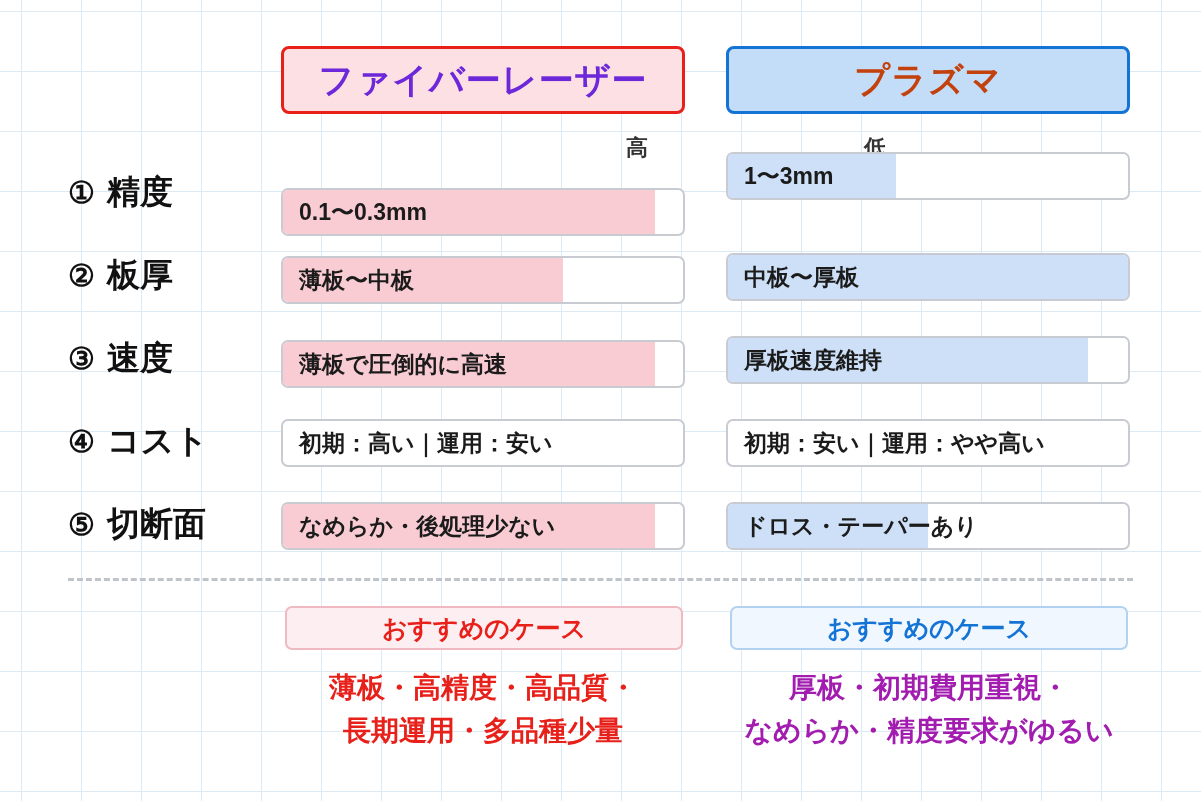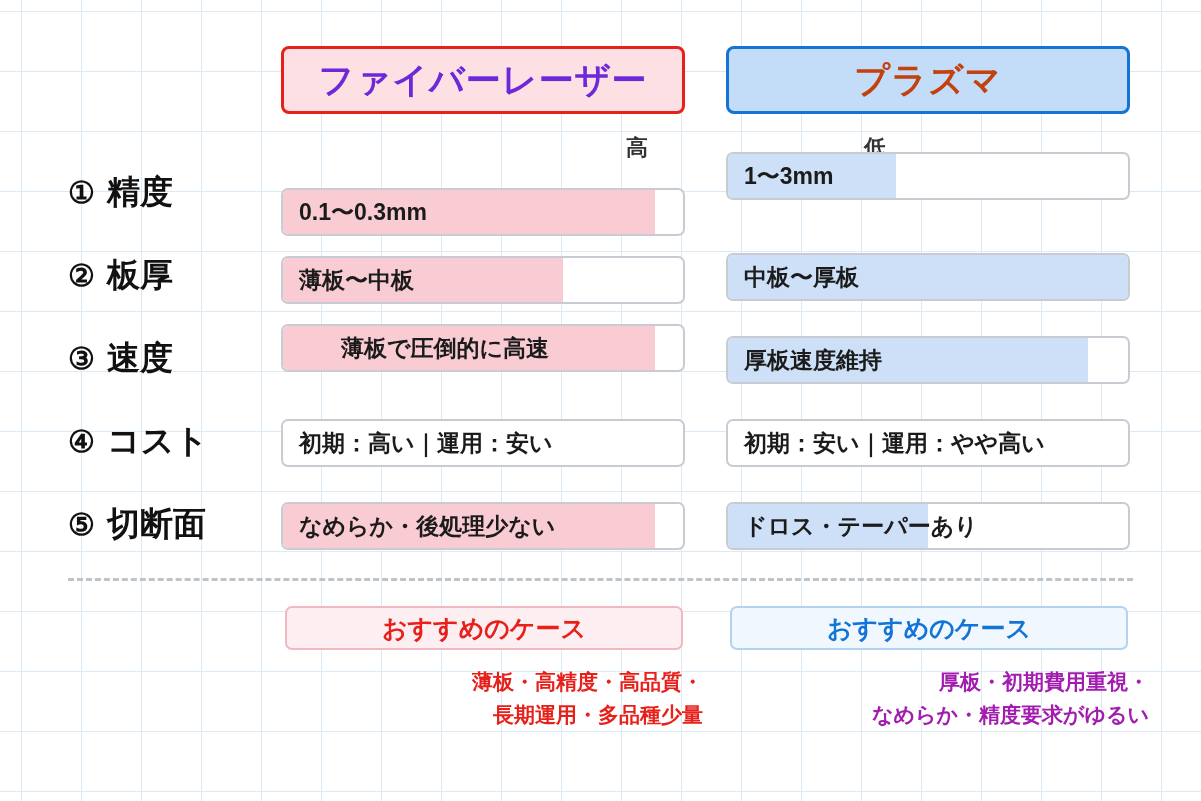--- a/index.html
+++ b/index.html
@@ -146,22 +146,22 @@
   .rec-plasma {
     left: 730px; width: 398px;
     background: #f1f7fe;
     border: 2px solid #b3d2f2;
     color: #1474d6;
   }
   .rec-text {
     position: absolute;
     top: 666px;
     width: 440px;
-    text-align: right;
-    font-size: 21px;
+    text-align: center;
+    font-size: 28px;
     font-weight: bold;
     line-height: 1.55;
   }
   .rec-text-fiber { left: 263px; color: #e8201a; }
   .rec-text-plasma { left: 709px; color: #a21caf; }
 </style>
 </head>
 <body>
 
 <div id="grid-bg"></div>
@@ -201,21 +201,21 @@
   </div>
   <div class="bar bar-plasma" style="top:253px;">
     <div class="bar-fill fill-blue" style="width:100%;"></div>
     <div class="bar-text">中板〜厚板</div>
   </div>
 
   <div class="row-label" style="top:336px;">
     <span class="row-num">③</span>
     <span>速度</span>
   </div>
-  <div class="bar bar-fiber" style="top:324px;padding-left:42px;">
+  <div class="bar bar-fiber" style="top:340px;">
     <div class="bar-fill fill-red" style="width:93%;"></div>
     <div class="bar-text">薄板で圧倒的に高速</div>
   </div>
   <div class="bar bar-plasma" style="top:336px;">
     <div class="bar-fill fill-blue" style="width:90%;"></div>
     <div class="bar-text">厚板速度維持</div>
   </div>
 
   <div class="row-label" style="top:419px;">
     <span class="row-num">④</span>

